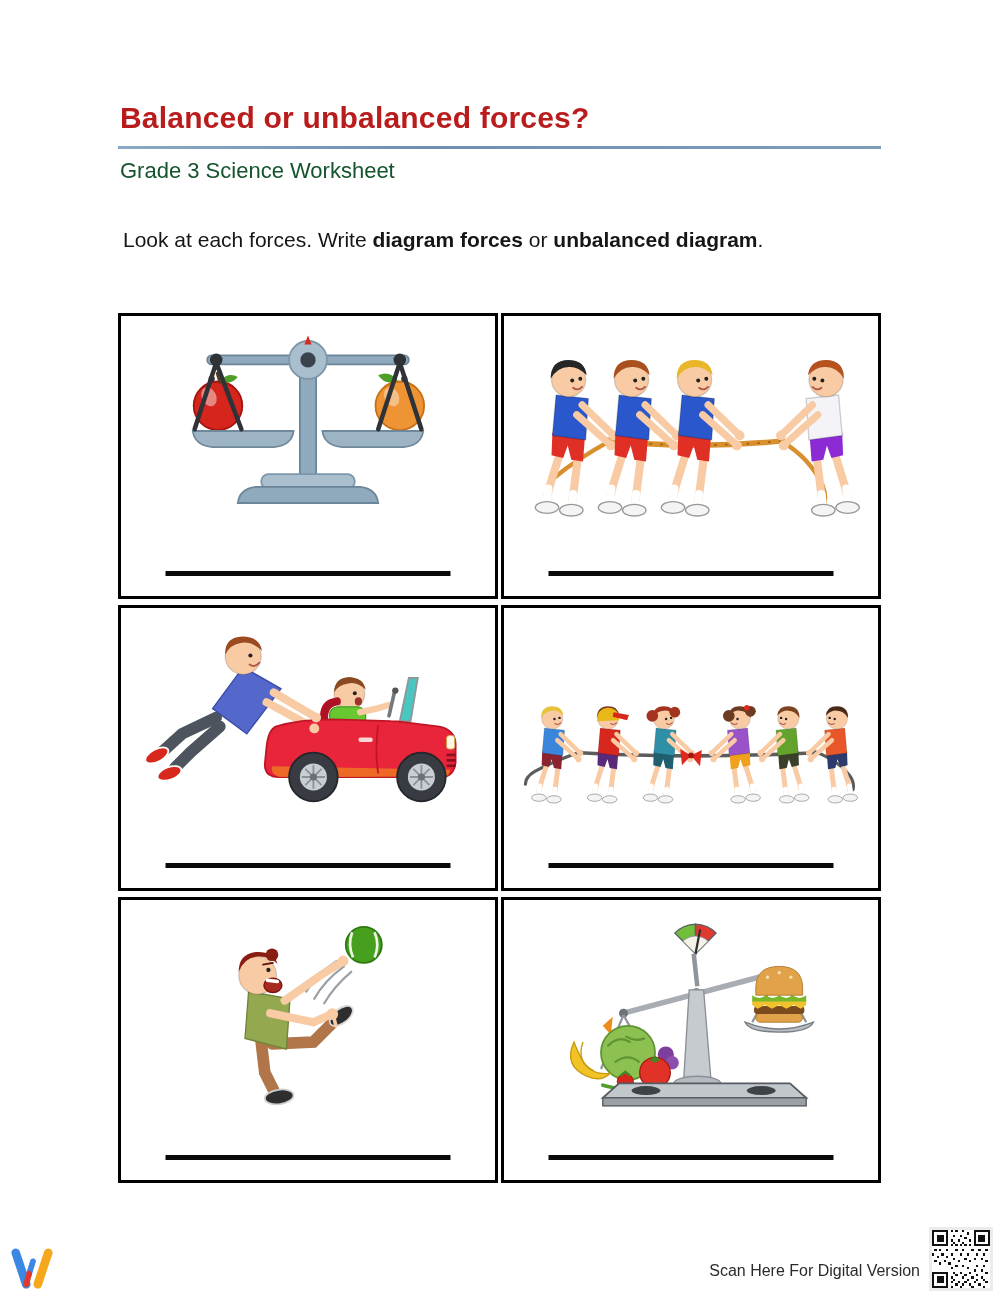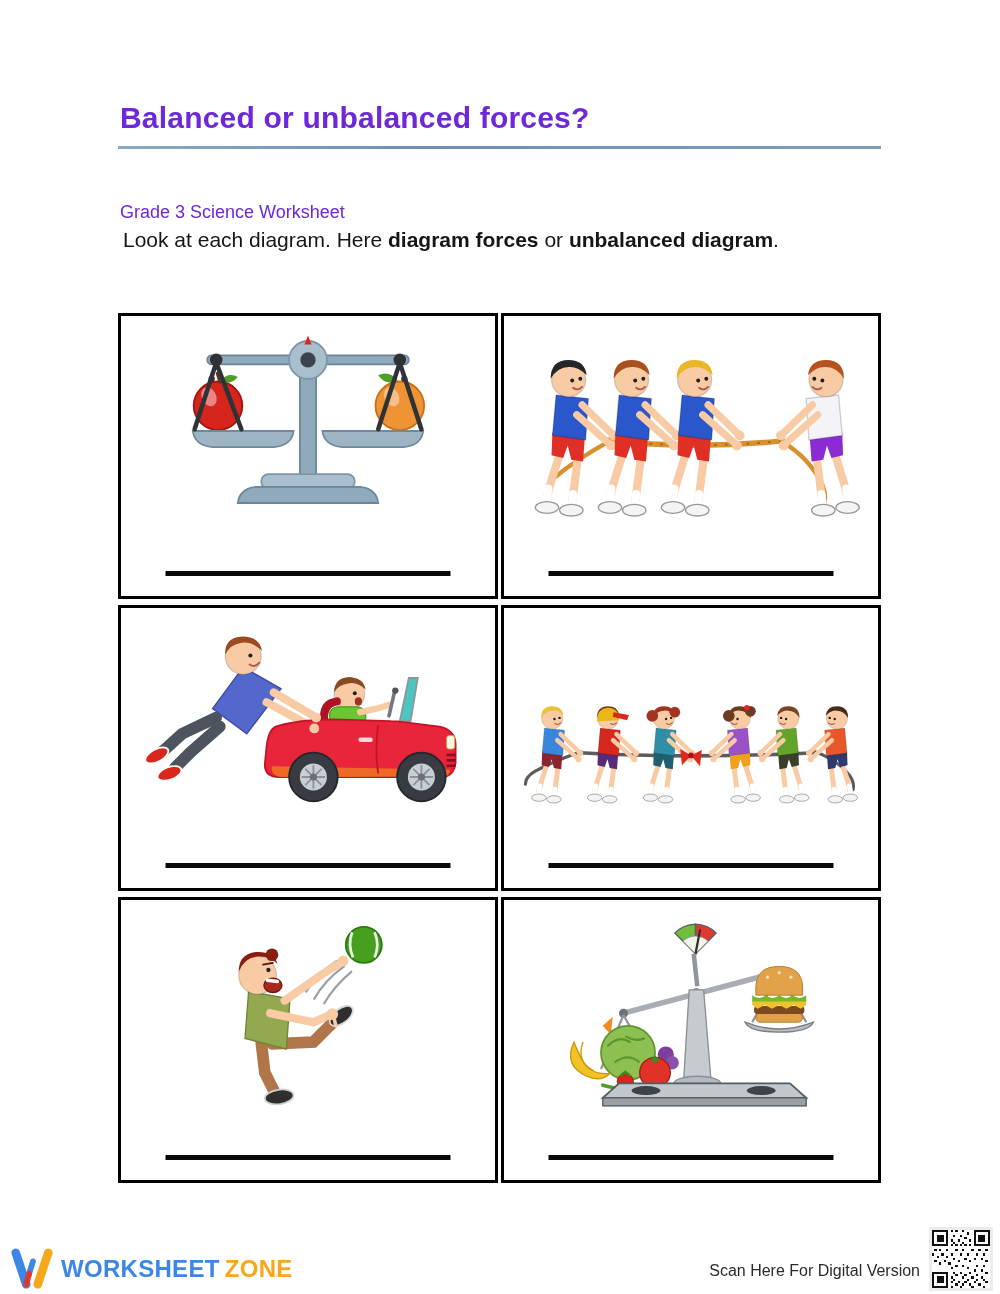--- a/index.html
+++ b/index.html
@@ -1,22 +1,22 @@
 <!DOCTYPE html>
 <html><head>
 <meta charset="utf-8">
 <style>
   * { margin:0; padding:0; box-sizing:border-box; }
   html,body { width:1000px; height:1294px; background:#ffffff;
     font-family:"Liberation Sans", sans-serif; position:relative; overflow:hidden; }
   .abs { position:absolute; }
-  .page-title { left:120px; top:101px; font-size:30px; font-weight:bold; color:#6d28d9; letter-spacing:0.2px; }
+  .page-title { left:120px; top:101px; font-size:30px; font-weight:bold; color:#b91c1c; letter-spacing:0.2px; }
   .title-divider { left:118px; top:146px; width:763px; height:3px;
     background:linear-gradient(90deg,#8aa9c6,#6d90b2 40%,#7d9dbb); }
-  .page-subtitle { left:120px; top:158px; font-size:18px; color:#6d28d9;margin-top:44px; }
+  .page-subtitle { left:120px; top:158px; font-size:22px; color:#14532d; }
   .instruction { left:123px; top:221px; width:726px; font-size:21px; line-height:1.82; color:#161616; }
   .instruction b { font-weight:bold; }
 
   .grid { left:118px; top:313px; width:763px; display:grid;
     grid-template-columns:repeat(2,1fr); grid-auto-rows:286px; column-gap:3px; row-gap:6px; }
   .cell { position:relative; border:3px solid #000; background:#fff; }
   .illo { position:absolute; left:0; right:0; top:2px; bottom:52px;
     display:flex; align-items:center; justify-content:center; }
   .answer-line { position:absolute; bottom:20px; left:50%; transform:translateX(-50%);
     width:285px; height:5px; background:#0a0a0a; }
@@ -53,21 +53,21 @@
       <circle cx="45" cy="36" r="2.2" fill="#222"></circle>
       <path d="M37,46 Q42,50 47,45" stroke="#b05548" stroke-width="2" fill="none" stroke-linecap="round"></path>
     </g>
   </defs>
 </svg>
 
 <div class="abs page-title">Balanced or unbalanced forces?</div>
 <div class="abs title-divider"></div>
 <div class="abs page-subtitle">Grade 3 Science Worksheet</div>
 
-<div class="abs instruction"><span>Look at each diagram. Here </span><b>diagram forces</b><span> or </span><b>unbalanced diagram</b><span>.</span></div>
+<div class="abs instruction"><span>Look at each forces. Write </span><b>diagram forces</b><span> or </span><b>unbalanced diagram</b><span>.</span></div>
 
 <div class="abs grid">
 
   <div class="cell">
     <div class="illo">
       <svg viewBox="0 0 380 240" width="350" height="216">
         <rect x="181" y="45" width="18" height="128" fill="#8fa9bd" stroke="#6b8599" stroke-width="2"></rect>
         <rect x="78" y="36" width="224" height="10" rx="5" fill="#8fa9bd" stroke="#6b8599" stroke-width="2"></rect>
         <circle cx="190" cy="41" r="21" fill="#a9bfcd" stroke="#7d97a9" stroke-width="2"></circle>
         <polygon points="186,24 194,24 190,14" fill="#d8281e"></polygon>
@@ -285,24 +285,20 @@
 
 </div>
 
 <div class="abs footer-logo">
   <svg width="44" height="50" viewBox="0 0 46 52">
     <path d="M6,9 L17,42" stroke="#3d87e4" stroke-width="9" stroke-linecap="round"></path>
     <path d="M24,18 L20,31" stroke="#3d87e4" stroke-width="6" stroke-linecap="round"></path>
     <path d="M20,31 L17,42" stroke="#e0392e" stroke-width="6" stroke-linecap="round"></path>
     <path d="M29,42 L40,9" stroke="#f6a81c" stroke-width="9" stroke-linecap="round"></path>
   </svg>
-  <div class="logo-text">
-    <span class="logo-word-1">WORKSHEET</span>
-    <span class="logo-word-2">ZONE</span>
-  </div>
 </div>
 
 <div class="abs scan-text">Scan Here For Digital Version</div>
 
 <div class="abs qr">
   <svg viewBox="0 0 25 25" width="58" height="58" shape-rendering="crispEdges">
     <rect x="0" y="0" width="25" height="25" fill="#ffffff"></rect>
     <g fill="#111111">
       <rect x="0" y="0" width="7" height="7"></rect>
         <rect x="18" y="0" width="7" height="7"></rect>

